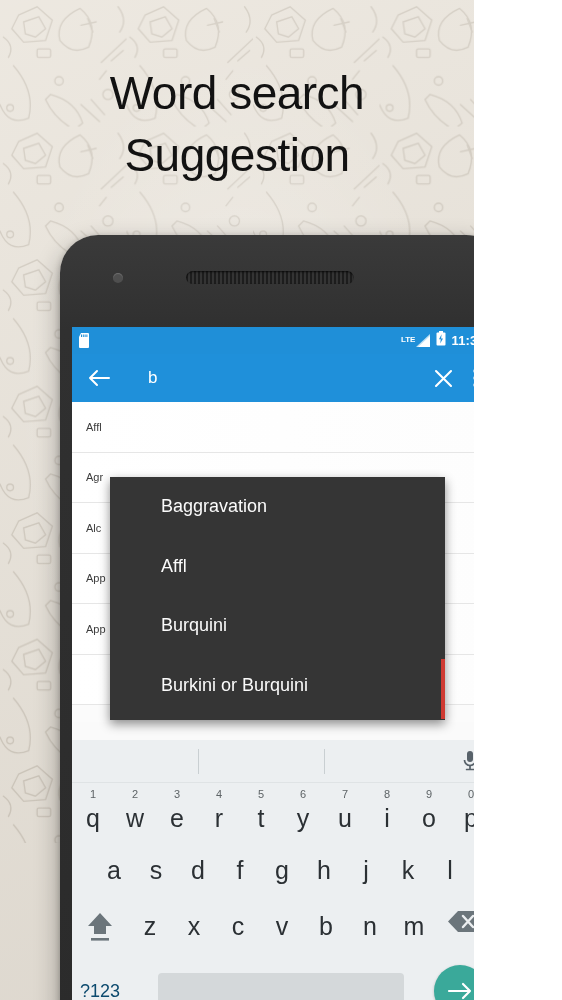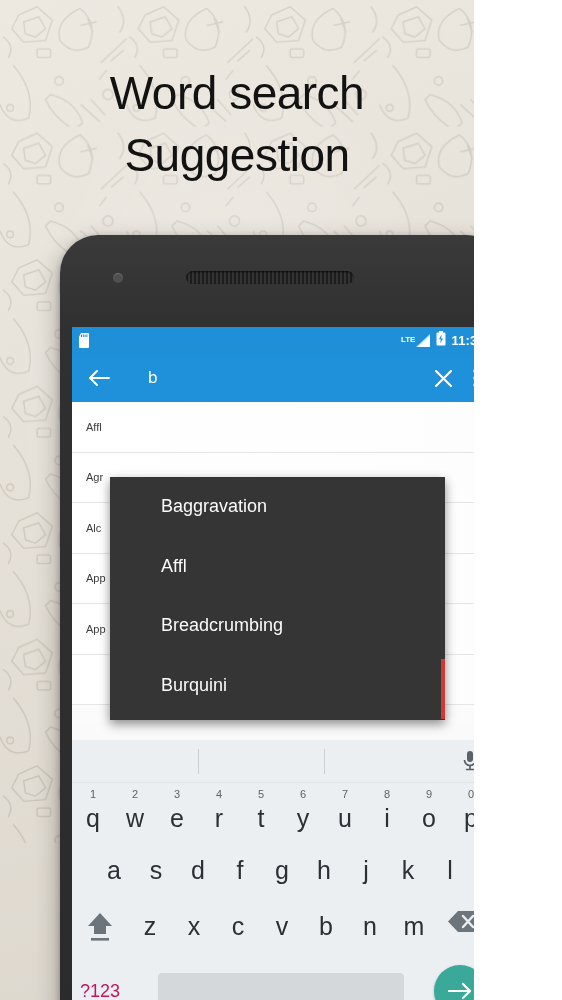--- a/index.html
+++ b/index.html
@@ -203,21 +203,21 @@
     display: block;
     font-size: 25px;
     line-height: 34px;
     font-weight: 400;
   }
   #row-a { height: 58px; padding: 8px 21px 0 21px; }
   #row-z { height: 58px; padding-top: 6px; }
   #row-bottom { height: 54px; padding-top: 6px; align-items: center; }
 
   .key-mod { width: 56px; display: flex; align-items: center; justify-content: center; }
-  #symbols-key { width: 56px; text-align: center; font-size: 18px; color: #be185d; }
+  #symbols-key { width: 56px; text-align: center; font-size: 18px; color: #0c4a6e; }
   #spacebar {
     flex: 1; height: 36px;
     margin: 0 30px;
     border-radius: 4px;
     background: #d4d8da;
   }
   #enter-key {
     width: 52px; height: 52px;
     margin-right: 6px;
     border-radius: 50%;
@@ -320,21 +320,20 @@
         <div class="word-row">Affl</div>
         <div class="word-row">Agr</div>
         <div class="word-row">Alc</div>
         <div class="word-row">App</div>
         <div class="word-row">App</div>
         <div class="word-row"></div>
 
         <div id="suggestion-dropdown">
           <div class="suggestion-item">Baggravation</div>
           <div class="suggestion-item">Affl</div>
-          <div class="suggestion-item">Breadcrumbing</div>
           <div class="suggestion-item">Burquini</div>
           <div class="suggestion-item">Burkini or Burquini</div>
           <div id="dropdown-scrollbar"></div>
         </div>
       </div>
 
       <div id="keyboard">
 
         <div id="suggestion-strip">
           <span class="strip-divider" style="left:126px"></span>

